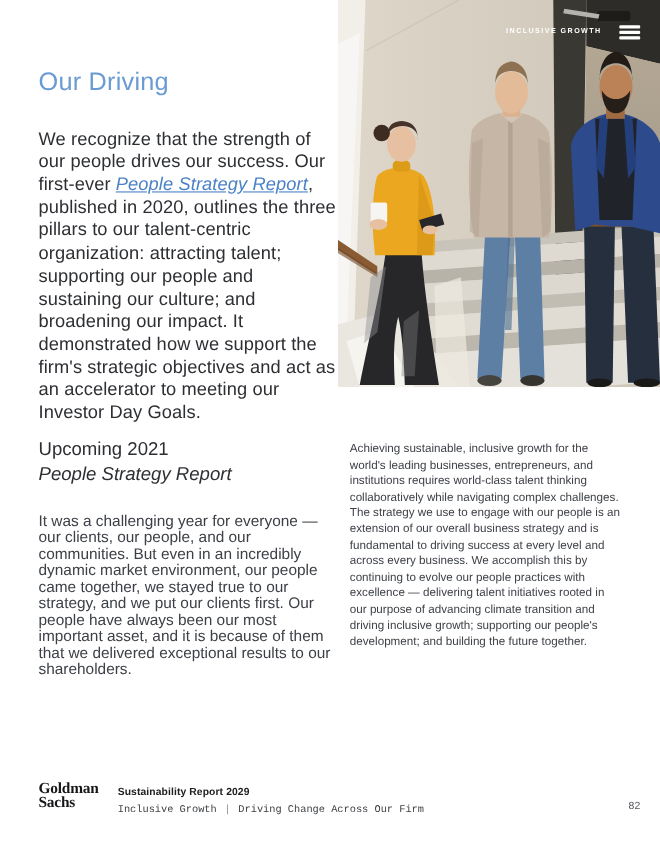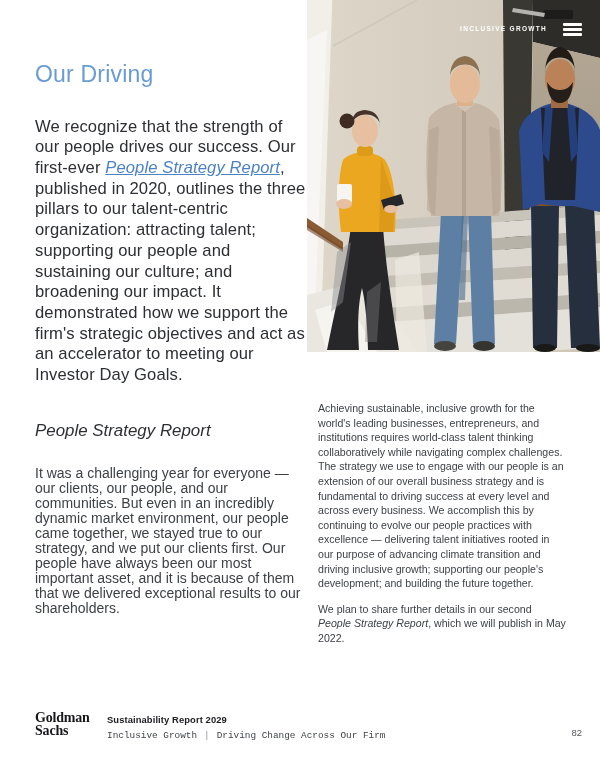--- a/index.html
+++ b/index.html
@@ -171,29 +171,28 @@
       <span></span>
       <span></span>
   </div>
 </div>
 
 <h1 class="page-title">Our Driving</h1>
 
 <p class="intro"><span>We recognize that the strength of our people drives our success. Our first-ever </span><a>People Strategy Report</a><span>, published in 2020, outlines the three pillars to our talent-centric organization: attracting talent; supporting our people and sustaining our culture; and broadening our impact. It demonstrated how we support the firm's strategic objectives and act as an accelerator to meeting our Investor Day Goals.</span></p>
 
 <h2 class="sub-heading">
-  <br>
+  <span>Upcoming 2021</span><br>
   <span class="it">People Strategy Report</span>
 </h2>
 
 <p class="small-left">It was a challenging year for everyone — our clients, our people, and our communities. But even in an incredibly dynamic market environment, our people came together, we stayed true to our strategy, and we put our clients first. Our people have always been our most important asset, and it is because of them that we delivered exceptional results to our shareholders.</p>
 
 <div class="col-right">
   <p style="margin:0;">Achieving sustainable, inclusive growth for the world's leading businesses, entrepreneurs, and institutions requires world-class talent thinking collaboratively while navigating complex challenges. The strategy we use to engage with our people is an extension of our overall business strategy and is fundamental to driving success at every level and across every business. We accomplish this by continuing to evolve our people practices with excellence — delivering talent initiatives rooted in our purpose of advancing climate transition and driving inclusive growth; supporting our people's development; and building the future together.</p>
-  <p class="p2" style="margin-bottom:0;"><span>We plan to share further details in our second </span><span class="it">People Strategy Report</span><span>, which we will publish in May 2022.</span></p>
 </div>
 
 <div class="logo">
   <div>Goldman</div>
   <div>Sachs</div>
 </div>
 
 <div class="footer-meta">
   <div class="footer-title">Sustainability Report 2029</div>
   <div class="footer-sub"><span>Inclusive Growth</span><span class="sep">|</span><span>Driving Change Across Our Firm</span></div>

